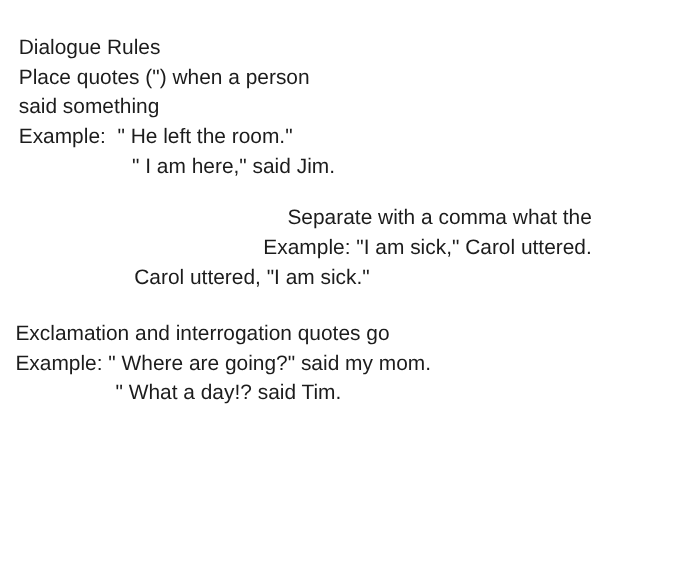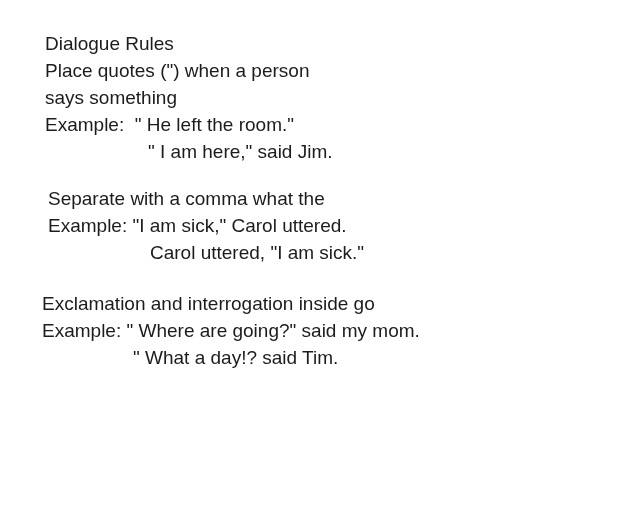--- a/index.html
+++ b/index.html
@@ -13,62 +13,61 @@
     font-family: "Liberation Sans", sans-serif;
     color: #1b1b1b;
     overflow: hidden;
   }
   .page {
     position: relative;
     width: 538px;
     height: 516px;
     box-sizing: border-box;
     padding: 30px 0 0 0;
-    margin-left: 28px;
   }
   .block {
     margin: 0;
   }
   .line {
     font-size: 19px;
     line-height: 27px;
     white-space: pre;
     color: #1c1c1c;
   }
   .indent-0 { padding-left: 17px; }
-  .indent-1 { padding-left: 20px; }
+  .indent-1 { padding-left: 20px; text-align: right; }
   .indent-2 { padding-left: 14px; }
   .sub-1 { padding-left: 120px; }
   .sub-2 { padding-left: 122px; }
   .sub-3 { padding-left: 105px; }
   .gap-small { height: 20px; }
   .gap-med { height: 24px; }
 </style>
 </head>
 <body>
 
 <div class="page">
 
   <div class="block">
     <div class="line indent-0">Dialogue Rules</div>
     <div class="line indent-0">Place quotes (") when a person</div>
-    <div class="line indent-0">says something</div>
+    <div class="line indent-0">said something</div>
     <div class="line indent-0">Example:  " He left the room."</div>
     <div class="line sub-1">" I am here," said Jim.</div>
   </div>
 
   <div class="gap-small"></div>
 
   <div class="block">
     <div class="line indent-1">Separate with a comma what the</div>
     <div class="line indent-1">Example: "I am sick," Carol uttered.</div>
     <div class="line sub-2">Carol uttered, "I am sick."</div>
   </div>
 
   <div class="gap-med"></div>
 
   <div class="block">
-    <div class="line indent-2">Exclamation and interrogation inside go</div>
+    <div class="line indent-2">Exclamation and interrogation quotes go</div>
     <div class="line indent-2">Example: " Where are going?" said my mom.</div>
     <div class="line sub-3">" What a day!? said Tim.</div>
   </div>
 
 </div>
 
 </body></html>

